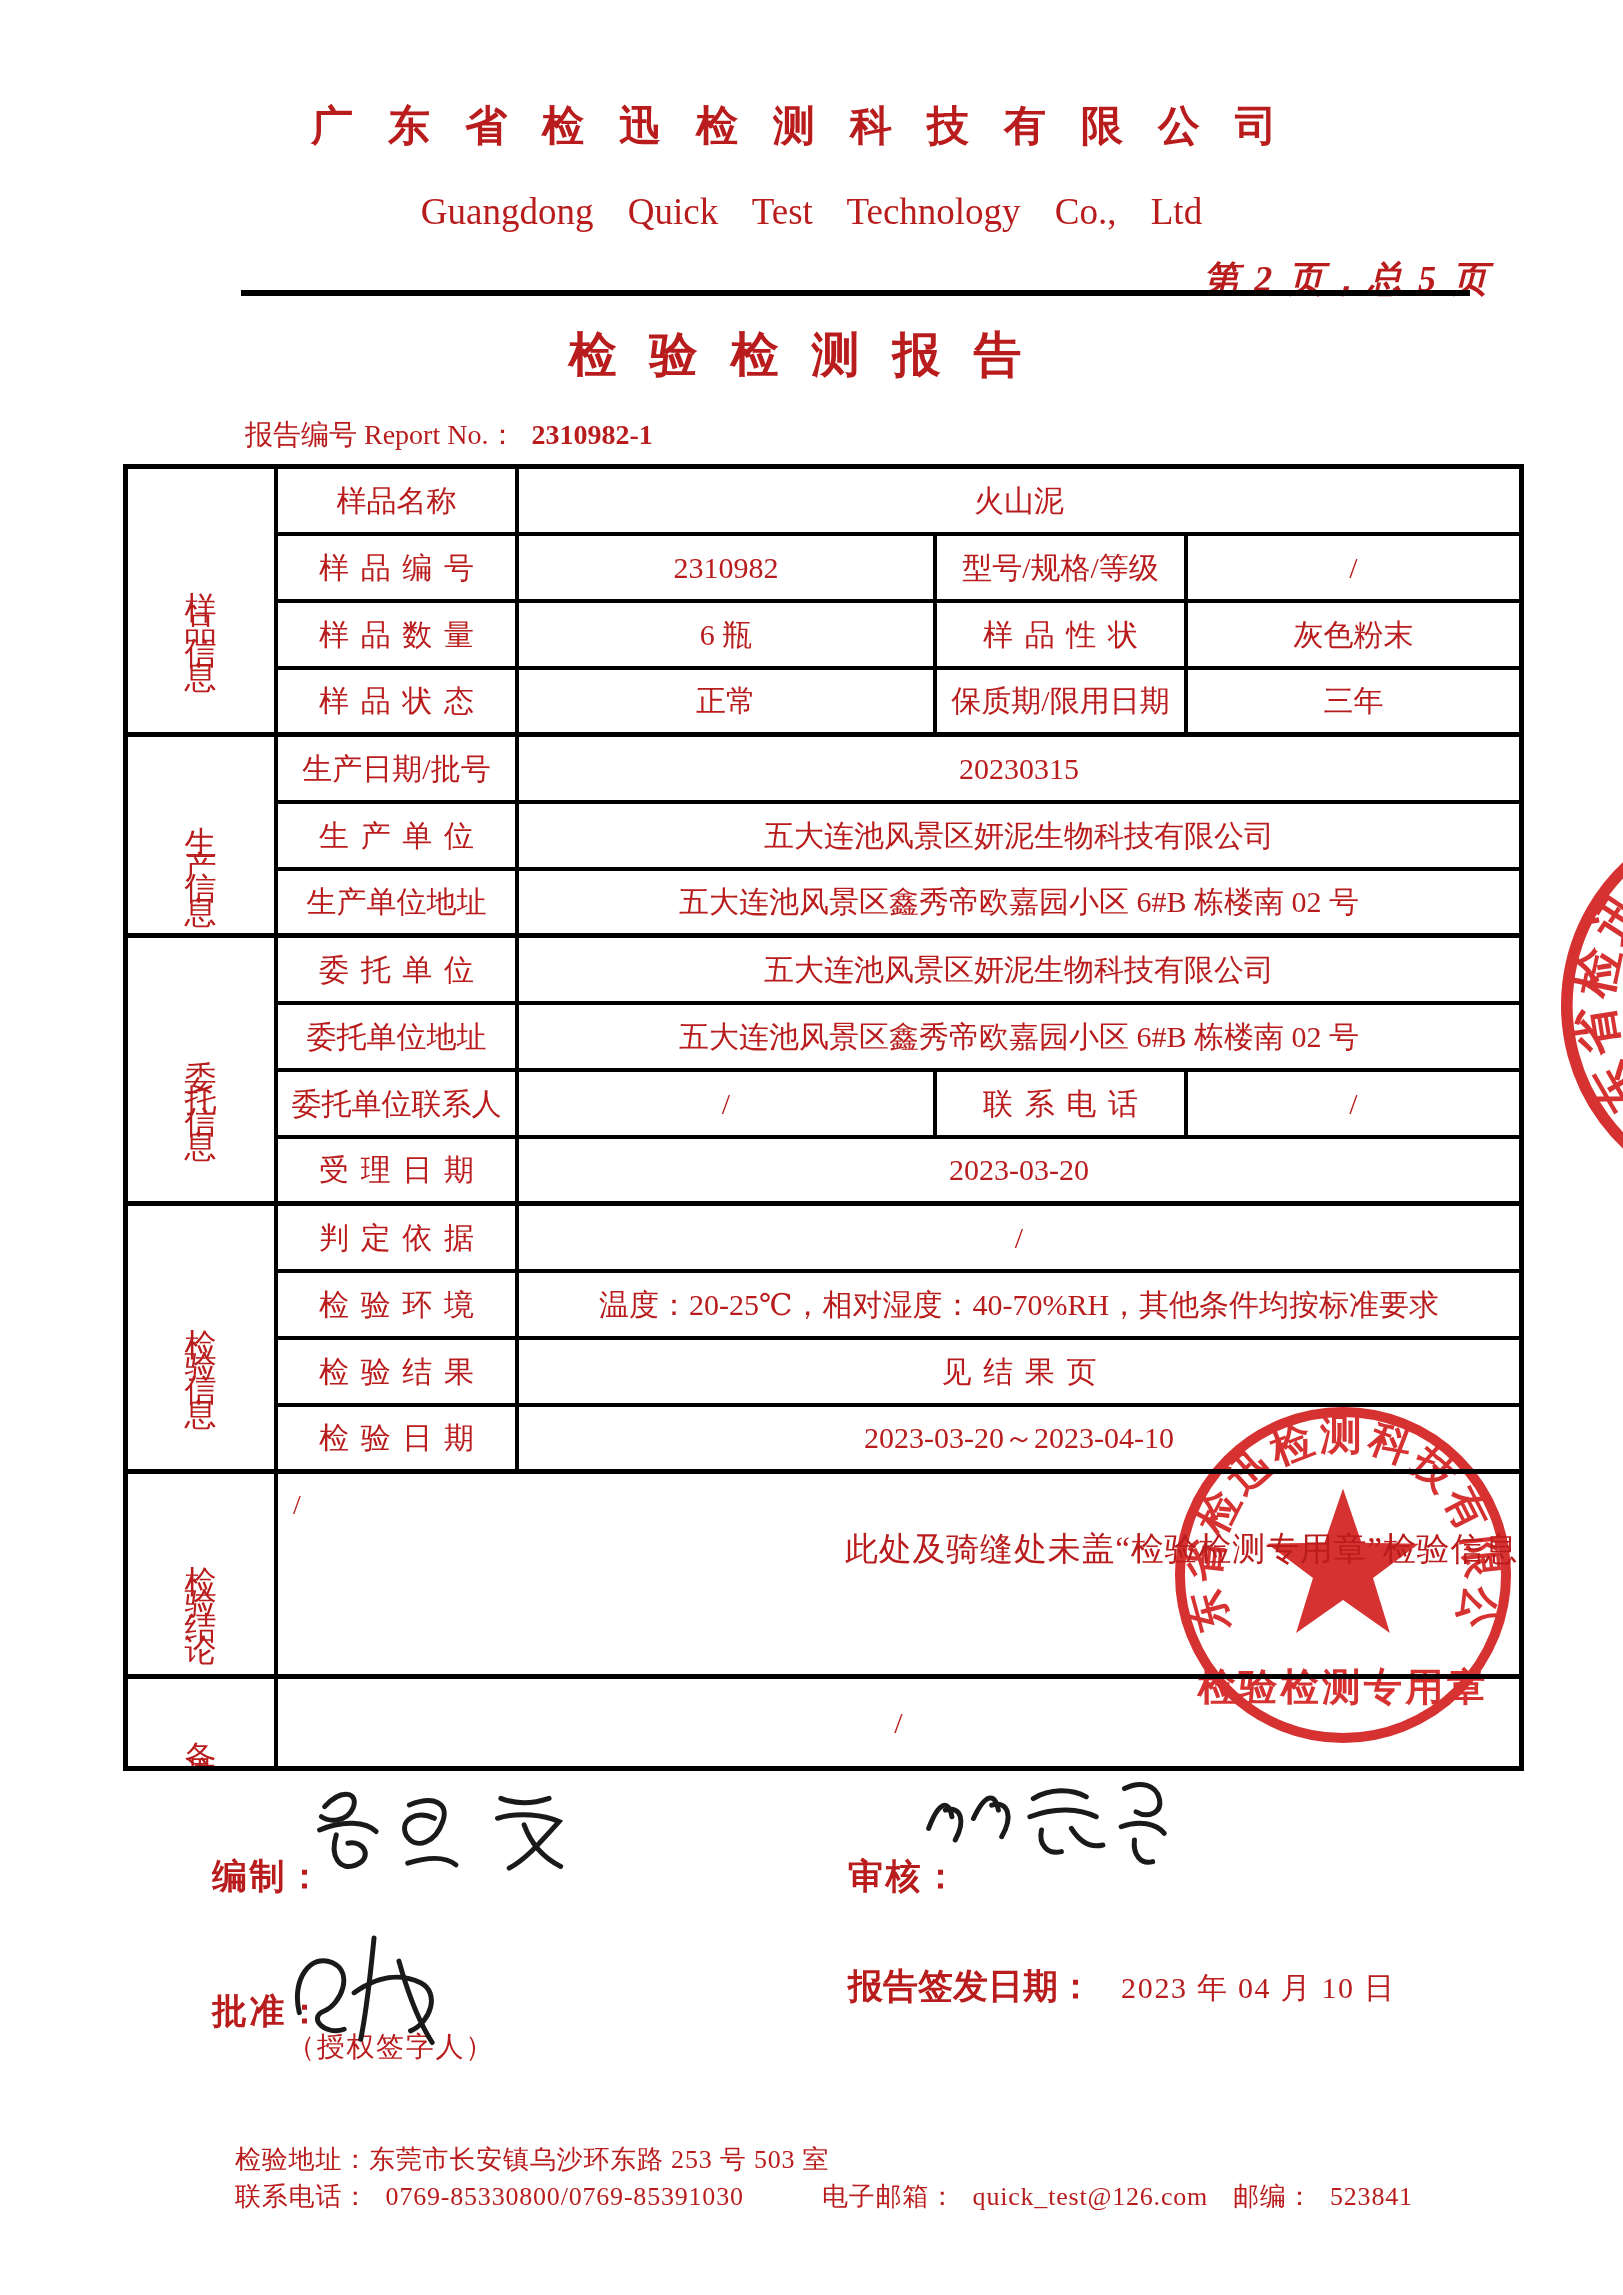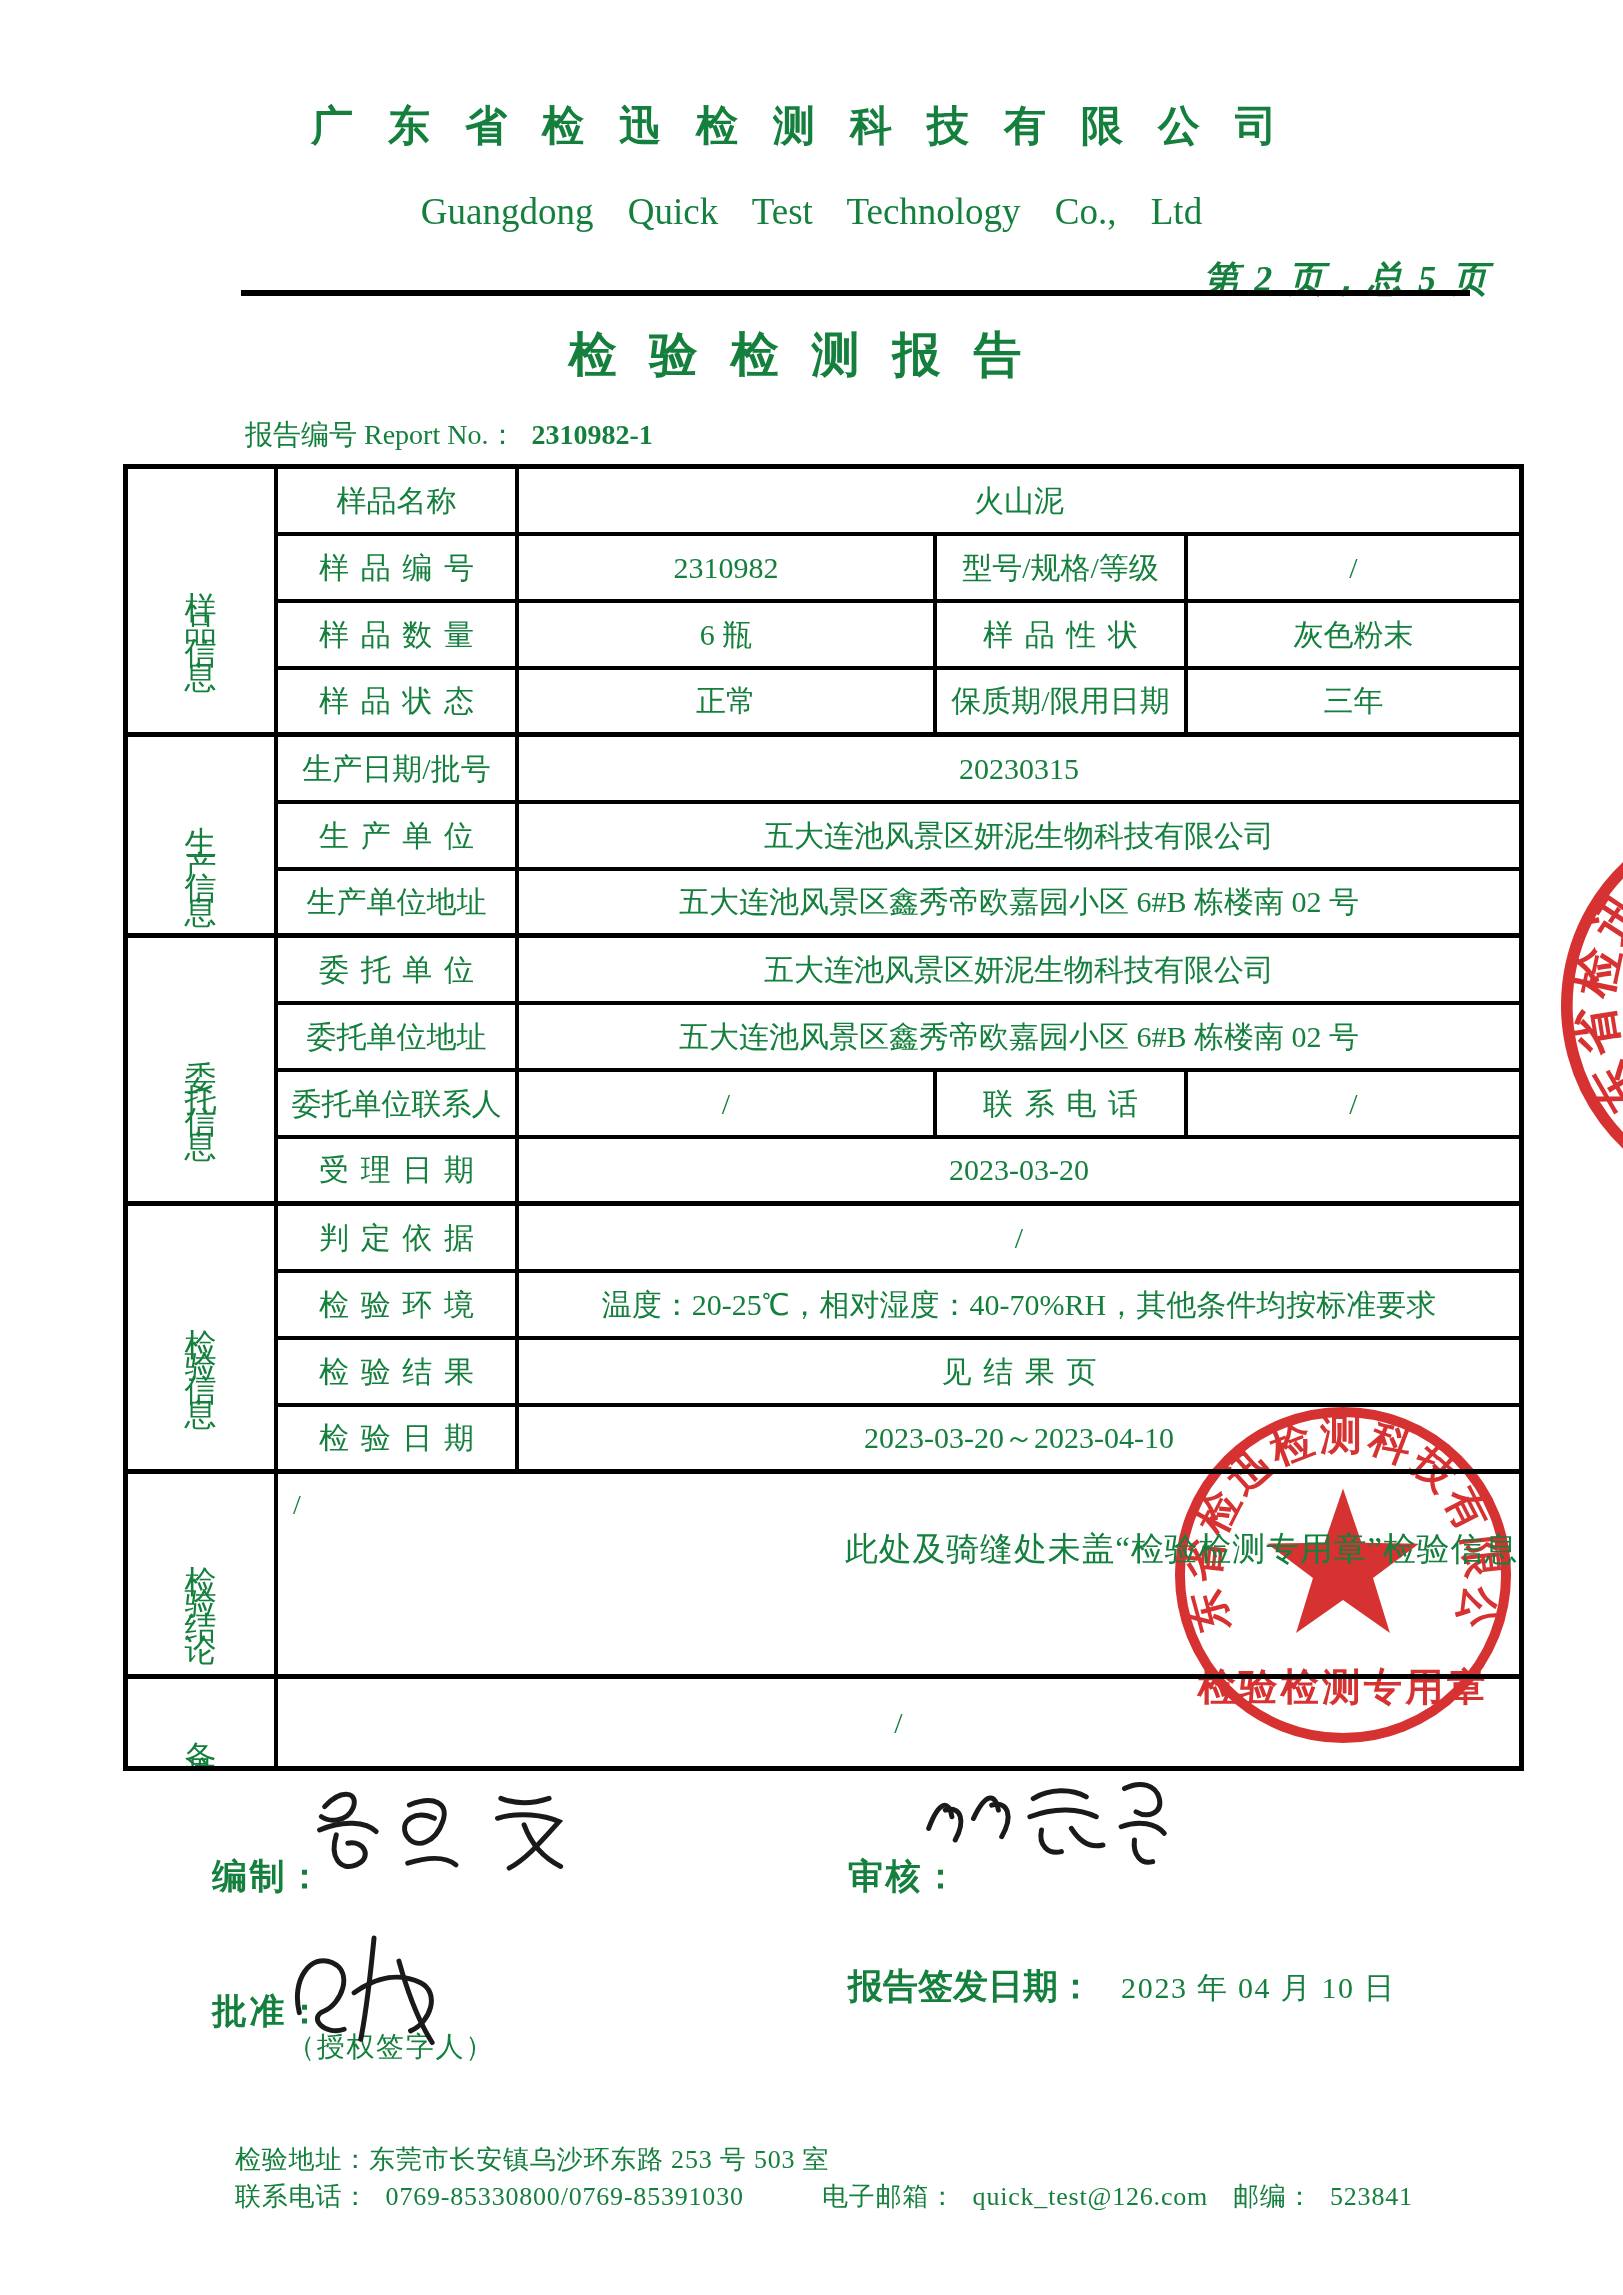--- a/index.html
+++ b/index.html
@@ -1,18 +1,18 @@
 <!DOCTYPE html>
 <html style="font-size:13.3px"><head>
 <meta charset="utf-8">
 <style>
   html,body{margin:0;padding:0;background:#e8e8e8;}
   .page{
     position:relative;width:1623px;height:2295px;margin:0 auto;
-    background:#ffffff;overflow:hidden;color:#15803d;
+    background:#ffffff;overflow:hidden;color:#b91c1c;
     font-family:"Liberation Serif","DejaVu Serif",serif;
   }
   .abs{position:absolute;}
   .center{left:0;width:100%;text-align:center;}
   .company-cn{top:98px;font-size:42px;font-weight:700;letter-spacing:35px;white-space:nowrap;}
   .company-en{top:190px;font-size:37px;font-weight:400;word-spacing:25px;white-space:nowrap;text-align:center;}
   .page-info{top:255px;right:132px;font-size:36px;font-weight:700;letter-spacing:3.3px;font-style:italic;}
   .rule{top:290px;left:241px;width:1229px;height:5.8px;background:#000;}
   .doc-title{top:323px;font-size:48px;font-weight:700;letter-spacing:33px;white-space:nowrap;}
   .report-no{top:416px;left:245px;font-size:28px;white-space:nowrap;}
@@ -26,21 +26,21 @@
     grid-template-rows:67px 67px 67px 67px 67px 67px 67px 67px 67px 67px 67px 67px 67px 67px 67px 205px 87px;
     border:5.8px solid #000;
     background:#fff;
   }
   .c{
     border-right:4.2px solid #000;border-bottom:4.2px solid #000;
     display:flex;align-items:center;justify-content:center;
     font-size:30px;line-height:1.25;text-align:center;padding:0 5px;
     overflow:hidden;
   }
-  .c.last{border-right:none;font-family:Liberation Serif, serif;}
+  .c.last{border-right:none;}
   .c.gb{border-bottom-width:5.8px;}
   .c.nb{border-bottom:none;}
   .w3{grid-column:span 3;}
   .w4{grid-column:span 4;}
   .rs4{grid-row:span 4;}
   .rs3{grid-row:span 3;}
   .sp{letter-spacing:11.6px;text-indent:11.6px;}
   .vtext{writing-mode:vertical-rl;letter-spacing:23px;font-size:32px;padding-top:23px;}
   .vtext-sm{writing-mode:vertical-rl;letter-spacing:13.3px;font-size:32px;padding-top:13.3px;}
   .cell-topleft{position:relative;}

